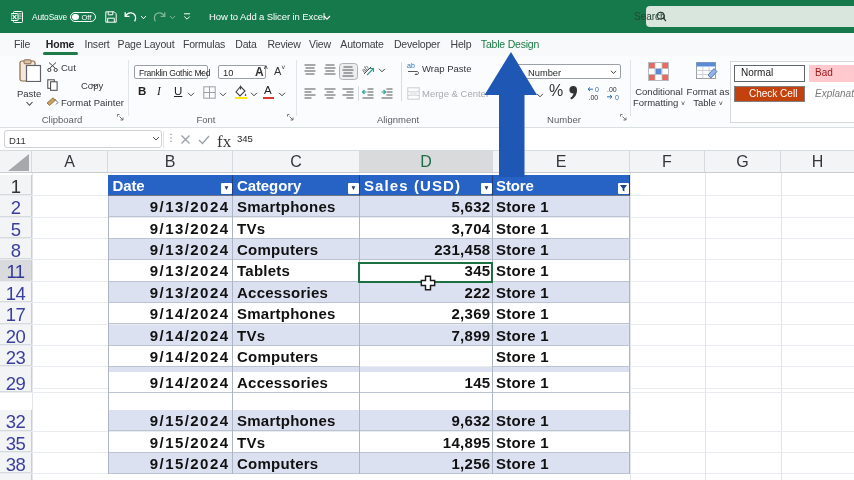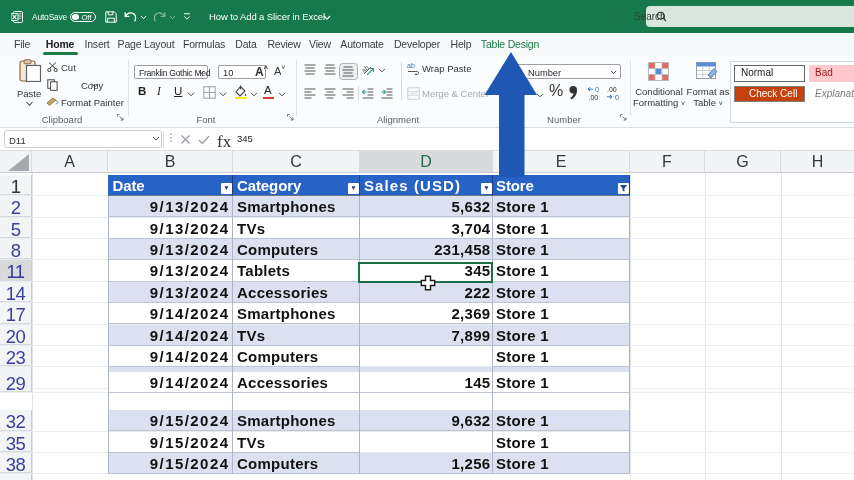--- a/index.html
+++ b/index.html
@@ -441,20 +441,21 @@
     <div class="rnum">32</div>
     <div class="cell cB band">9/15/2024</div>
     <div class="cell cC band">Smartphones</div>
     <div class="cell cD band">9,632</div>
     <div class="cell cE band">Store 1</div>
   </div>
   <div class="row" style="top:258.6px;">
     <div class="rnum">35</div>
     <div class="cell cB wcell">9/15/2024</div>
     <div class="cell cC wcell">TVs</div>
+    <div class="cell cD wcell">14,895</div>
     <div class="cell cE wcell">Store 1</div>
   </div>
   <div class="row" style="top:280.0px;">
     <div class="rnum">38</div>
     <div class="cell cB band">9/15/2024</div>
     <div class="cell cC band">Computers</div>
     <div class="cell cD band">1,256</div>
     <div class="cell cE band">Store 1</div>
   </div>
   <div class="row" style="top:301.4px;height:5.6px;border-bottom:none;">

